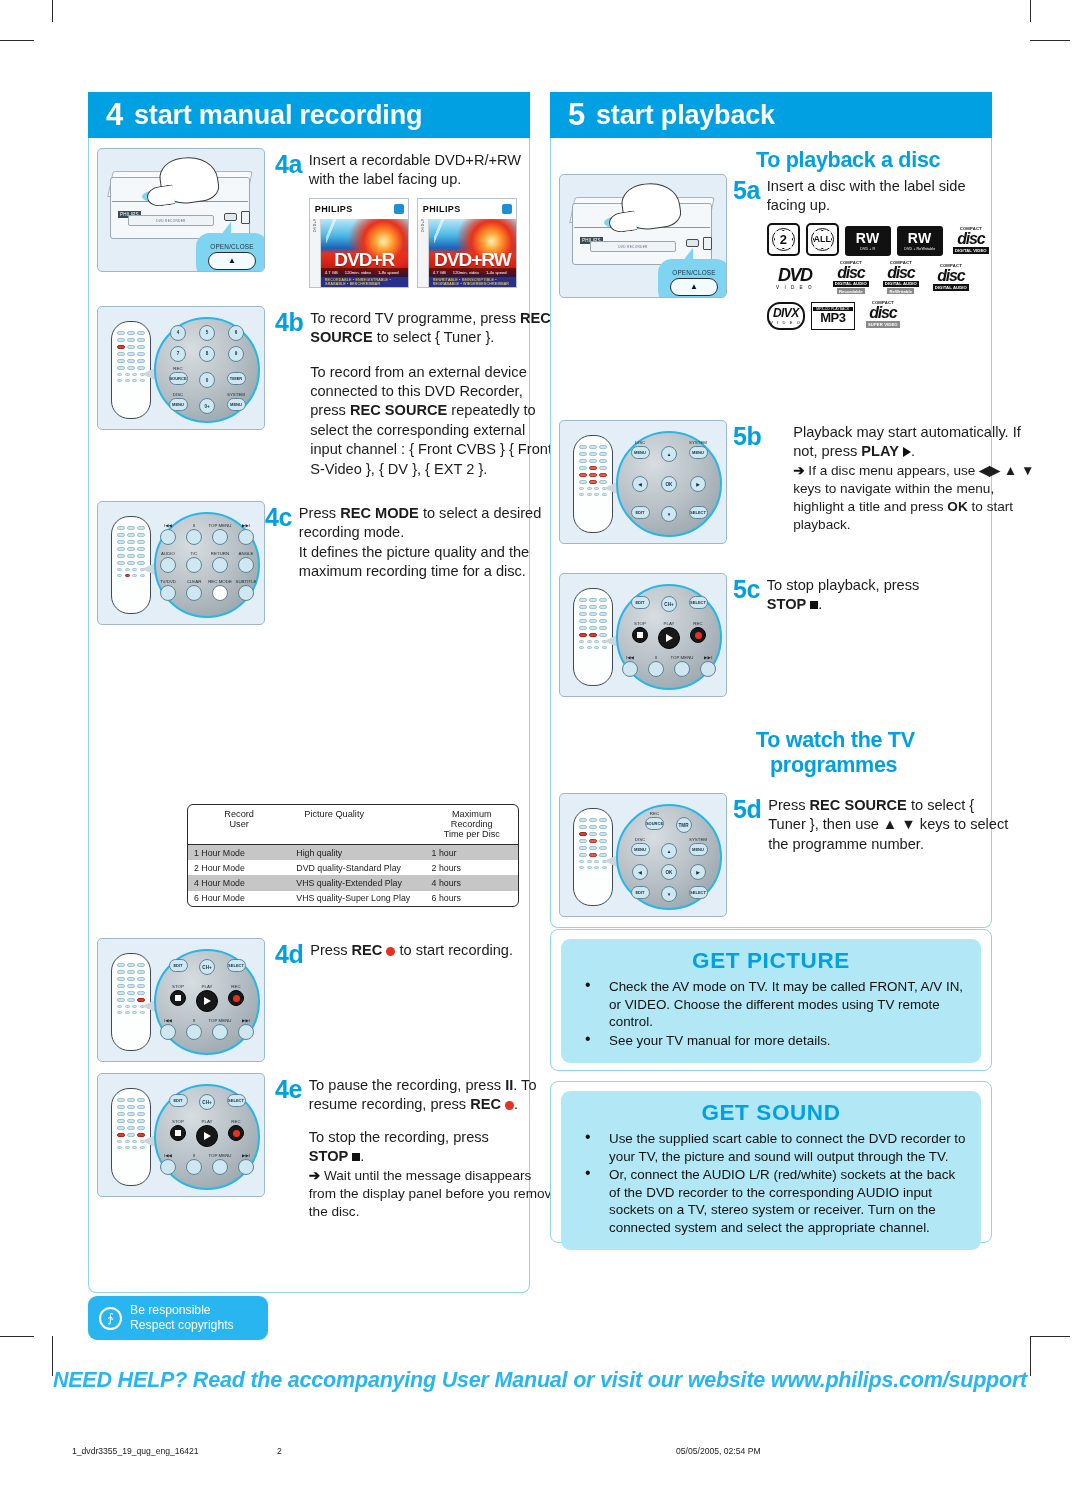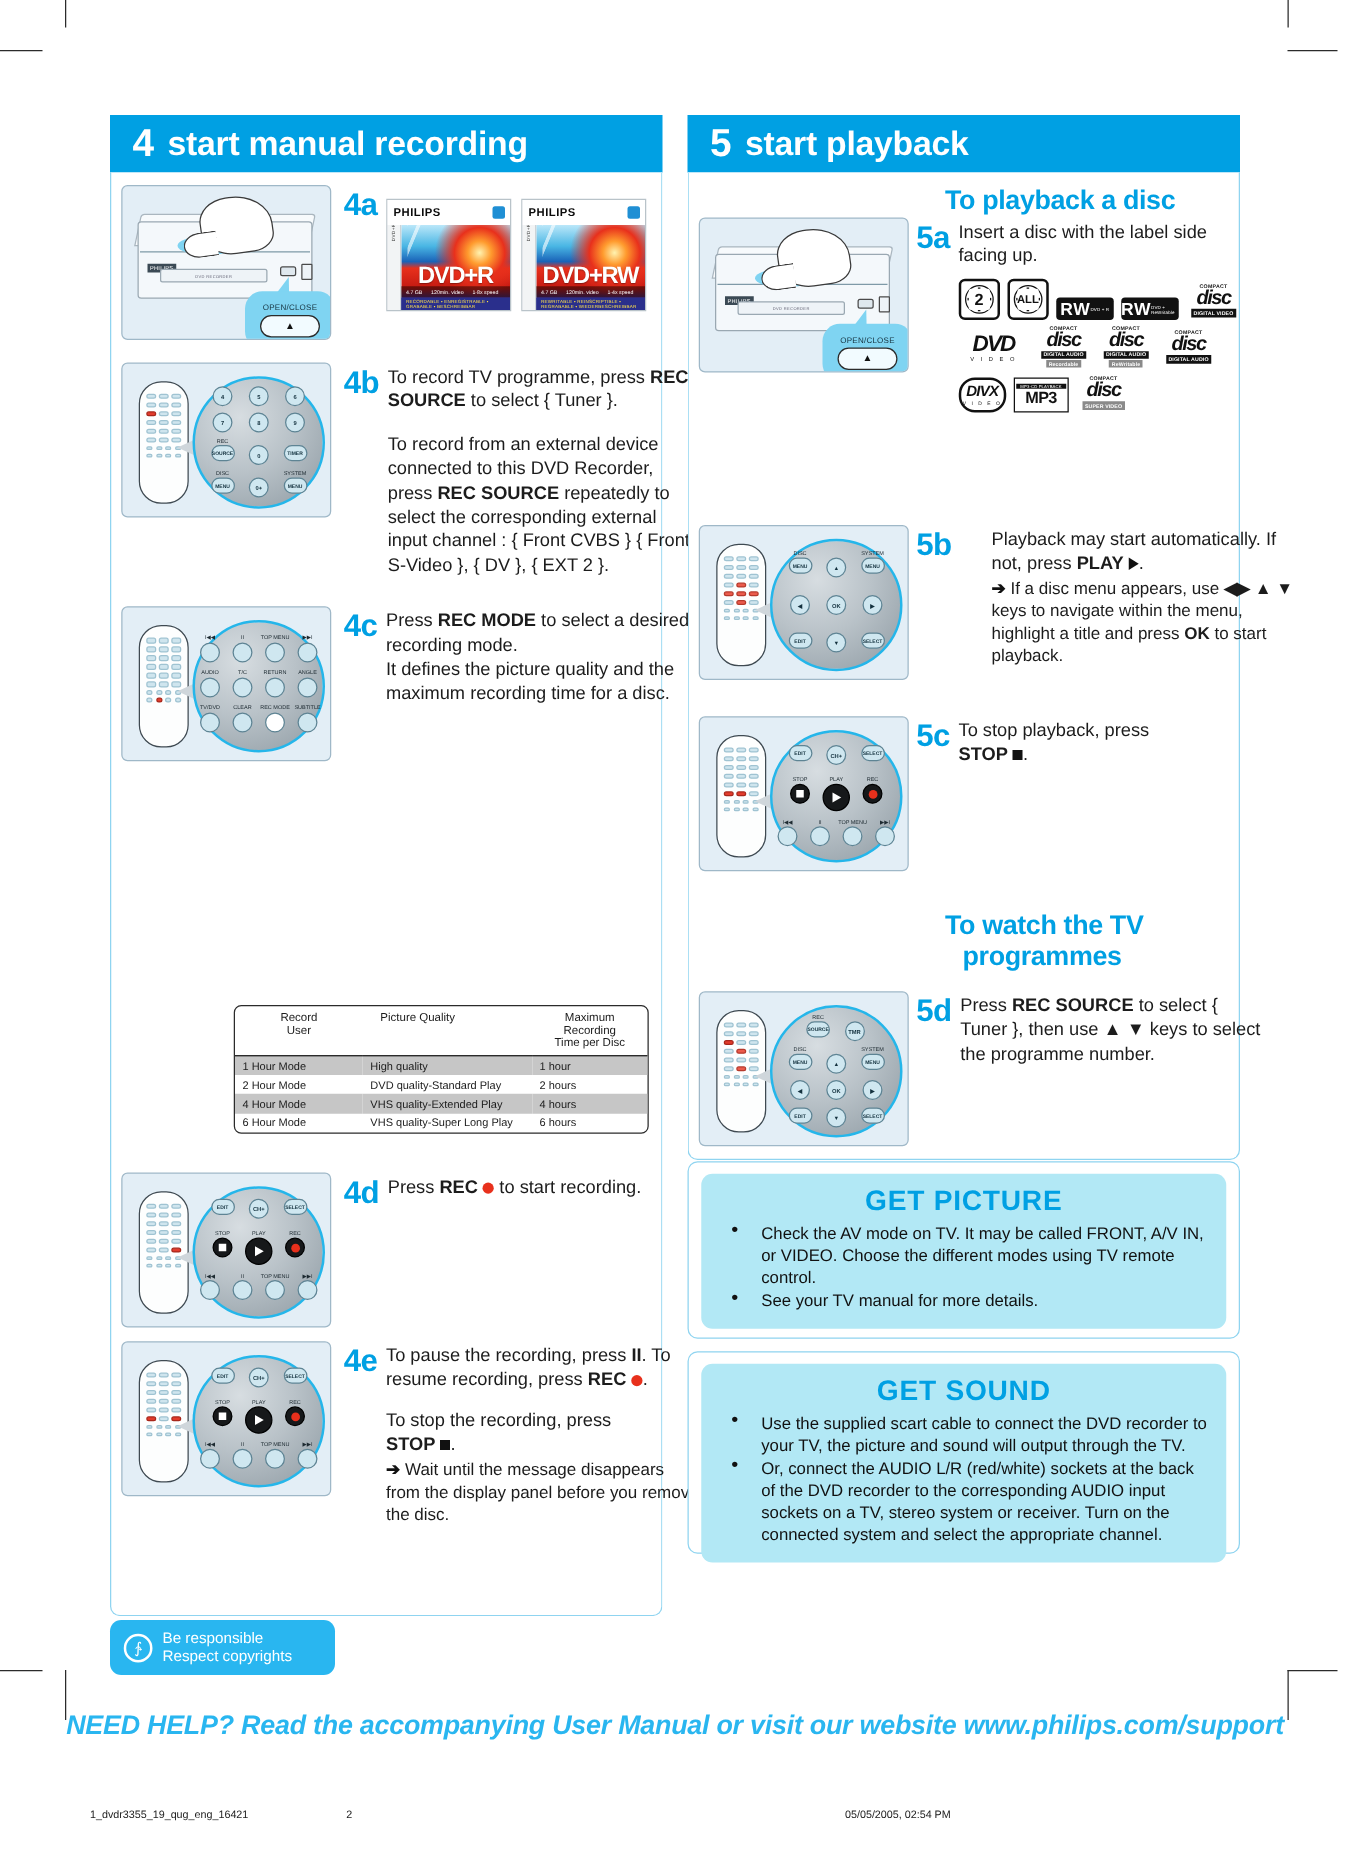--- a/index.html
+++ b/index.html
@@ -248,22 +248,22 @@
   .lg-region .globe:after{
     content:""; position:absolute; top:50%; left:1px; right:1px; height:1.4px; background:#111; transform:translateY(-50%);
   }
   .lg-region .n {
     position:absolute; inset:0; display:flex; align-items:center; justify-content:center;
     font-size:13px; font-weight:bold; color:#111; background:#fff; width:17px;height:17px;
     margin:auto; border-radius:2px;
   }
   .lg-region .n.small { font-size:9px; }
   .lg-rw {
-    width:46px;height:18px;background:#111;color:#fff;border-radius:3px;
-    flex-direction:row; font-weight:bold;
+    width:46px;height:30px;background:#111;color:#fff;border-radius:3px;
+    flex-direction:column; font-weight:bold;
   }
   .lg-rw .t { font-size:14px; letter-spacing:.5px; line-height:1; }
   .lg-rw .s { font-size:3.6px; font-weight:normal; margin-top:1.5px; letter-spacing:.1px;}
   .lg-cd { width:44px;height:32px; flex-direction:column; position:relative; }
   .lg-cd .top { font-size:4.2px; font-weight:bold; letter-spacing:.2px; }
   .lg-cd .mid { font-size:16px; font-weight:bold; font-style:italic; letter-spacing:-1.2px; line-height:.95; }
   .lg-cd .bot { font-size:4.2px; font-weight:bold; background:#111; color:#fff; padding:.6px 2px; margin-top:1px; letter-spacing:.1px;}
   .lg-cd .bot.gray { background:#8a8a8a; }
   .lg-dvd { width:56px;height:30px; flex-direction:column; }
   .lg-dvd .t { font-size:18px; font-weight:bold; font-style:italic; letter-spacing:-1.5px; line-height:1; }
@@ -375,20 +375,21 @@
             <div class="lbl">OPEN/CLOSE</div>
             <div class="btn">
                 <span>▲</span>
               </div>
           </div>
         </div>
       </div>
       <div class="stepbody" style="margin-left:10px;">
         <div class="stepnum">4a</div>
         <div>
+          <div class="steptxt" style="width:225px;">Insert a recordable DVD+R/+RW with the label facing up.</div>
 
           <div class="discs">
             <div class="disccover">
               <div class="dc-art"></div>
               <div class="dc-spine">
                   <span>DVD+R 4.7GB</span>
                 </div>
               <div class="dc-brand">
                   <span>PHILIPS</span>
                   <i class="shield"></i>
@@ -636,21 +637,21 @@
                   <div class="bkey white"></div>
                 </div>
               <div class="bc">
                   <div class="blab">SUBTITLE</div>
                   <div class="bkey"></div>
                 </div>
             </div>
           </div>
         </div>
       </div>
-      <div class="stepbody" style="margin-left:10px;justify-content:center;">
+      <div class="stepbody" style="justify-content:center;">
         <div class="stepnum">4c</div>
         <div class="steptxt" style="width:248px;">
           <span>Press </span><b>REC MODE</b><span> to select a desired recording mode.</span>
           <div>It defines the picture quality and the maximum recording time for a disc.</div>
         </div>
       </div>
     </div>
 
     <div style="position:absolute; left:98px; top:666px;">
       <div class="rectable">

